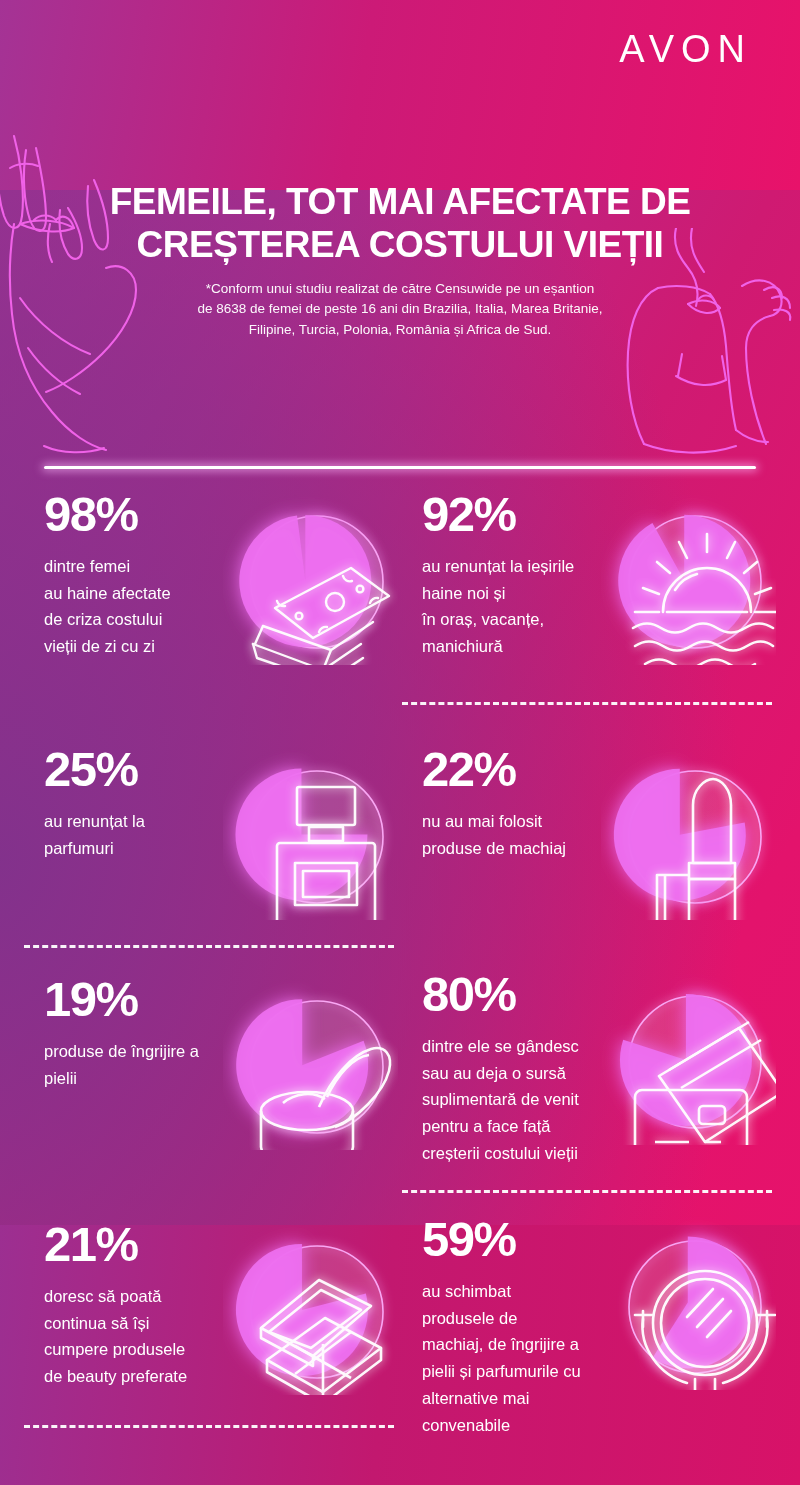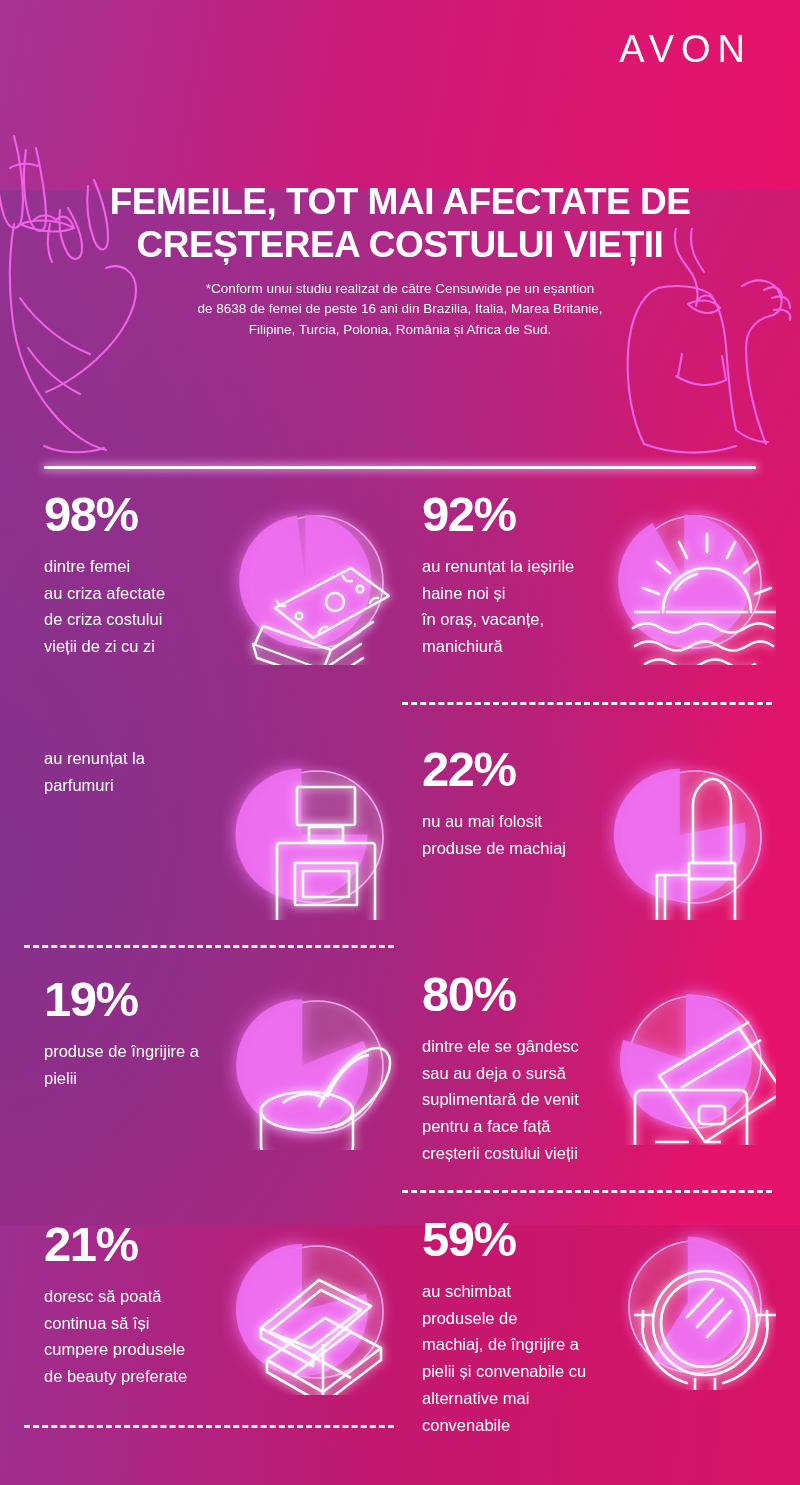--- a/index.html
+++ b/index.html
@@ -140,21 +140,21 @@
 <div class="logo">AVON</div>
 <div class="rule"></div>
 
 <div class="grid">
     <div class="cell col-l" style="top: 0px; height: 215px;">
     <div class="statinner">
       <div class="txt">
         <div class="pct">98%</div>
         <div class="desc">
             <div>dintre femei</div>
-            <div>au criza afectate</div>
+            <div>au haine afectate</div>
             <div>de criza costului</div>
             <div>vieții de zi cu zi</div>
           </div>
       </div>
       <div class="viz">
   <svg viewBox="0 0 175 175" width="175" height="175">
     <defs>
       <filter id="glow-0" x="-60%" y="-60%" width="220%" height="220%">
         <feGaussianBlur stdDeviation="5" result="b"></feGaussianBlur>
         <feMerge>
@@ -246,20 +246,21 @@
       <path d="M34 156 q14 -9 28 0 t28 0 t28 0 t28 0 t26 0"></path>
       <path d="M44 174 q14 -9 28 0 t28 0 t28 0 t26 0"></path>
     </g>
     </g>
   </svg></div>
     </div>
     </div>
     <div class="cell col-l" style="top: 255px; height: 205px;">
     <div class="statinner">
       <div class="txt">
+        <div class="pct">25%</div>
         <div class="desc">
             <div>au renunțat la</div>
             <div>parfumuri</div>
           </div>
       </div>
       <div class="viz">
   <svg viewBox="0 0 175 175" width="175" height="175">
     <defs>
       <filter id="glow-2" x="-60%" y="-60%" width="220%" height="220%">
         <feGaussianBlur stdDeviation="5" result="b"></feGaussianBlur>
@@ -486,21 +487,21 @@
     </div>
     </div>
     <div class="cell col-r" style="top: 725px; height: 250px;">
     <div class="statinner">
       <div class="txt">
         <div class="pct">59%</div>
         <div class="desc">
             <div>au schimbat</div>
             <div>produsele de</div>
             <div>machiaj, de îngrijire a</div>
-            <div>pielii și convenabile cu</div>
+            <div>pielii și parfumurile cu</div>
             <div>alternative mai</div>
             <div>convenabile</div>
           </div>
       </div>
       <div class="viz">
   <svg viewBox="0 0 175 175" width="175" height="175">
     <defs>
       <filter id="glow-7" x="-60%" y="-60%" width="220%" height="220%">
         <feGaussianBlur stdDeviation="5" result="b"></feGaussianBlur>
         <feMerge>

